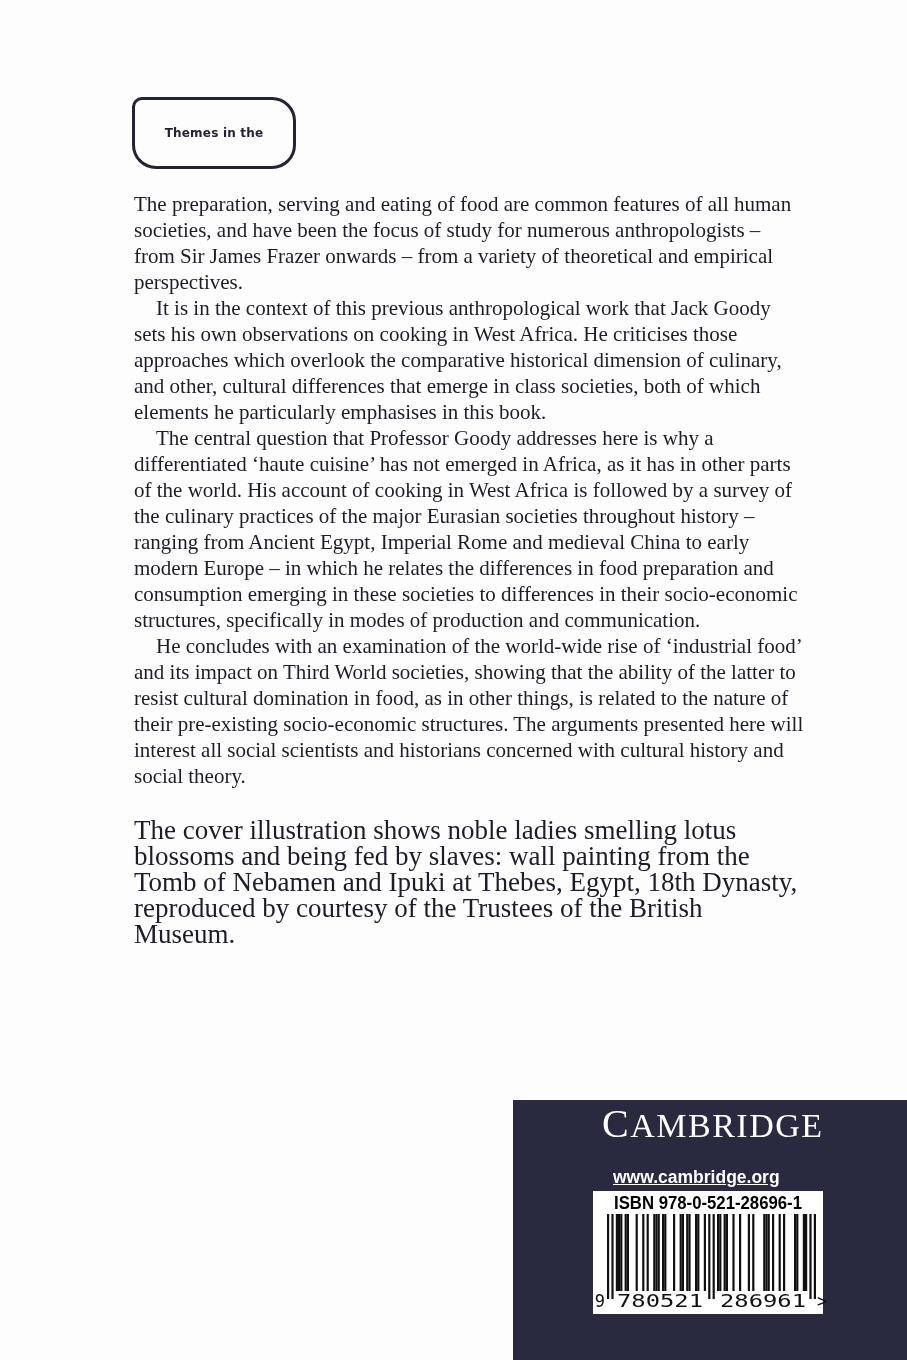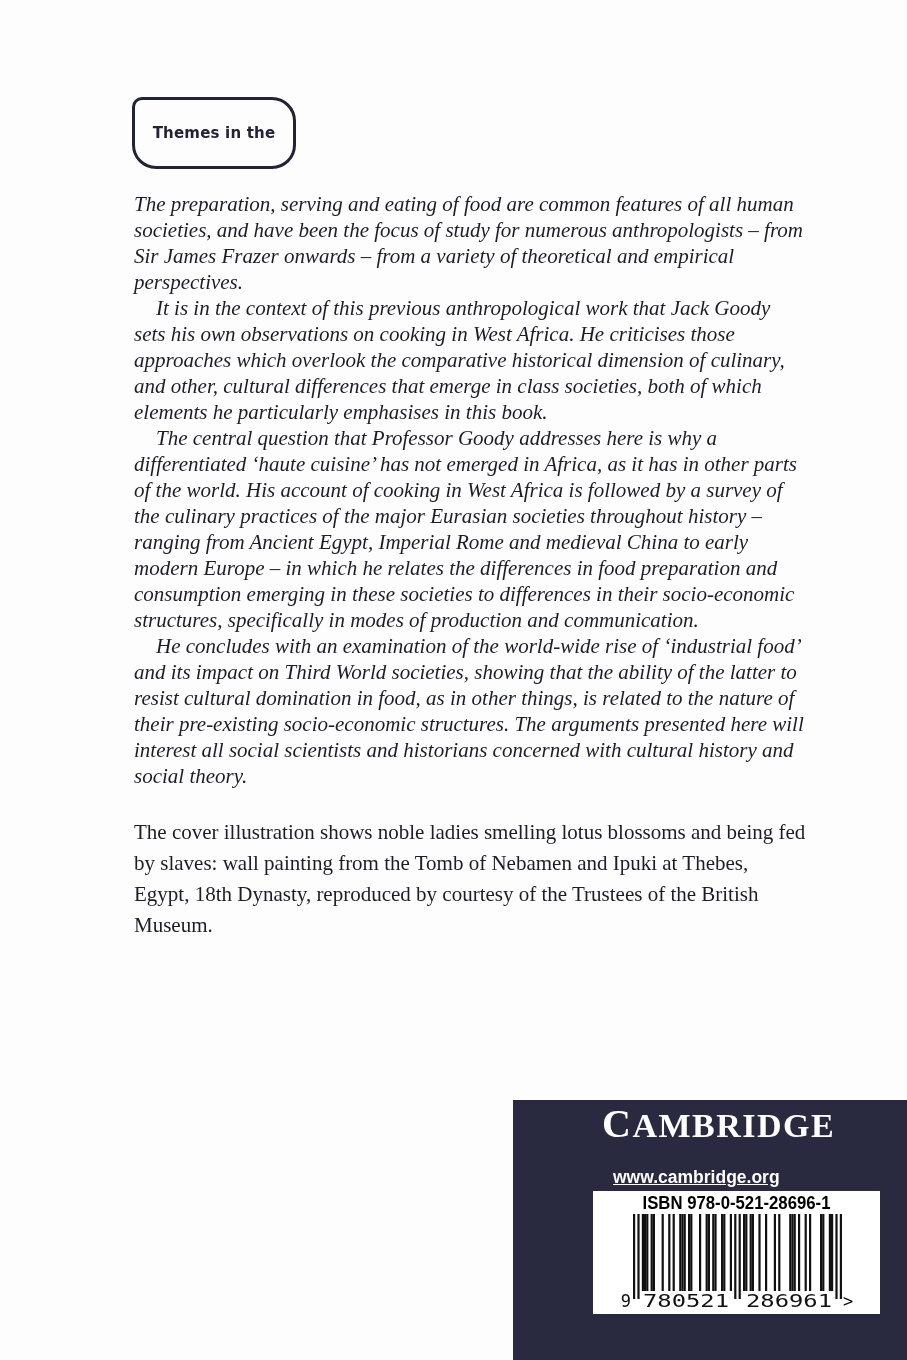--- a/index.html
+++ b/index.html
@@ -21,46 +21,46 @@
     width: 158px;
     height: 66px;
     border: 3px solid #232337;
     border-radius: 10px 24px 24px 24px;
     display: flex;
     flex-direction: column;
     align-items: center;
     justify-content: center;
     font-family: "DejaVu Sans", sans-serif;
     font-weight: bold;
-    font-size: 15px;
+    font-size: 12px;
     line-height: 23px;
     color: #232337;
     letter-spacing: 0.2px;
     text-align: right;
   }
 
   
   .blurb {
     position: absolute;
     left: 134px;
     top: 191px;
     width: 670px;
     font-size: 21px;
     line-height: 26px;
   }
-  .blurb p { margin: 0; font-style: italic; }
+  .blurb p { margin: 0; }
   .blurb p + p { text-indent: 22px; }
 
   .credit-illustration {
     position: absolute;
     left: 134px;
     top: 817px;
     width: 674px;
-    font-size: 21px;
-    line-height: 31px;
+    font-size: 27px;
+    line-height: 26px;
   }
   .credit-design {
     position: absolute;
     left: 134px;
     top: 923px;
     font-size: 21px;
     line-height: 26px;
   }
 
   
@@ -71,21 +71,21 @@
     width: 394px;
     height: 260px;
     background: #292940;
     color: #ffffff;
   }
   .publisher-name {
     position: absolute;
     left: 89px;
     top: 4px;
     font-family: "Liberation Serif", serif;
-    font-weight: bold;
+    font-weight: normal;
     font-size: 34px;
     line-height: 40px;
     letter-spacing: 1.5px;
     white-space: nowrap;
   }
   .publisher-name::first-letter { font-size: 40px; }
   .publisher-name2 {
     position: absolute;
     left: 88px;
     top: 40px;
@@ -105,21 +105,21 @@
     font-size: 17.5px;
     line-height: 22px;
     text-decoration: underline;
   }
 
   
   .isbn-box {
     position: absolute;
     left: 80px;
     top: 91px;
-    width: 287px;
+    width: 230px;
     height: 123px;
     background: #ffffff;
     color: #000000;
   }
   .isbn-label {
     margin-top: 2px;
     text-align: center;
     font-family: "Liberation Sans", sans-serif;
     font-weight: bold;
     font-size: 18px;

